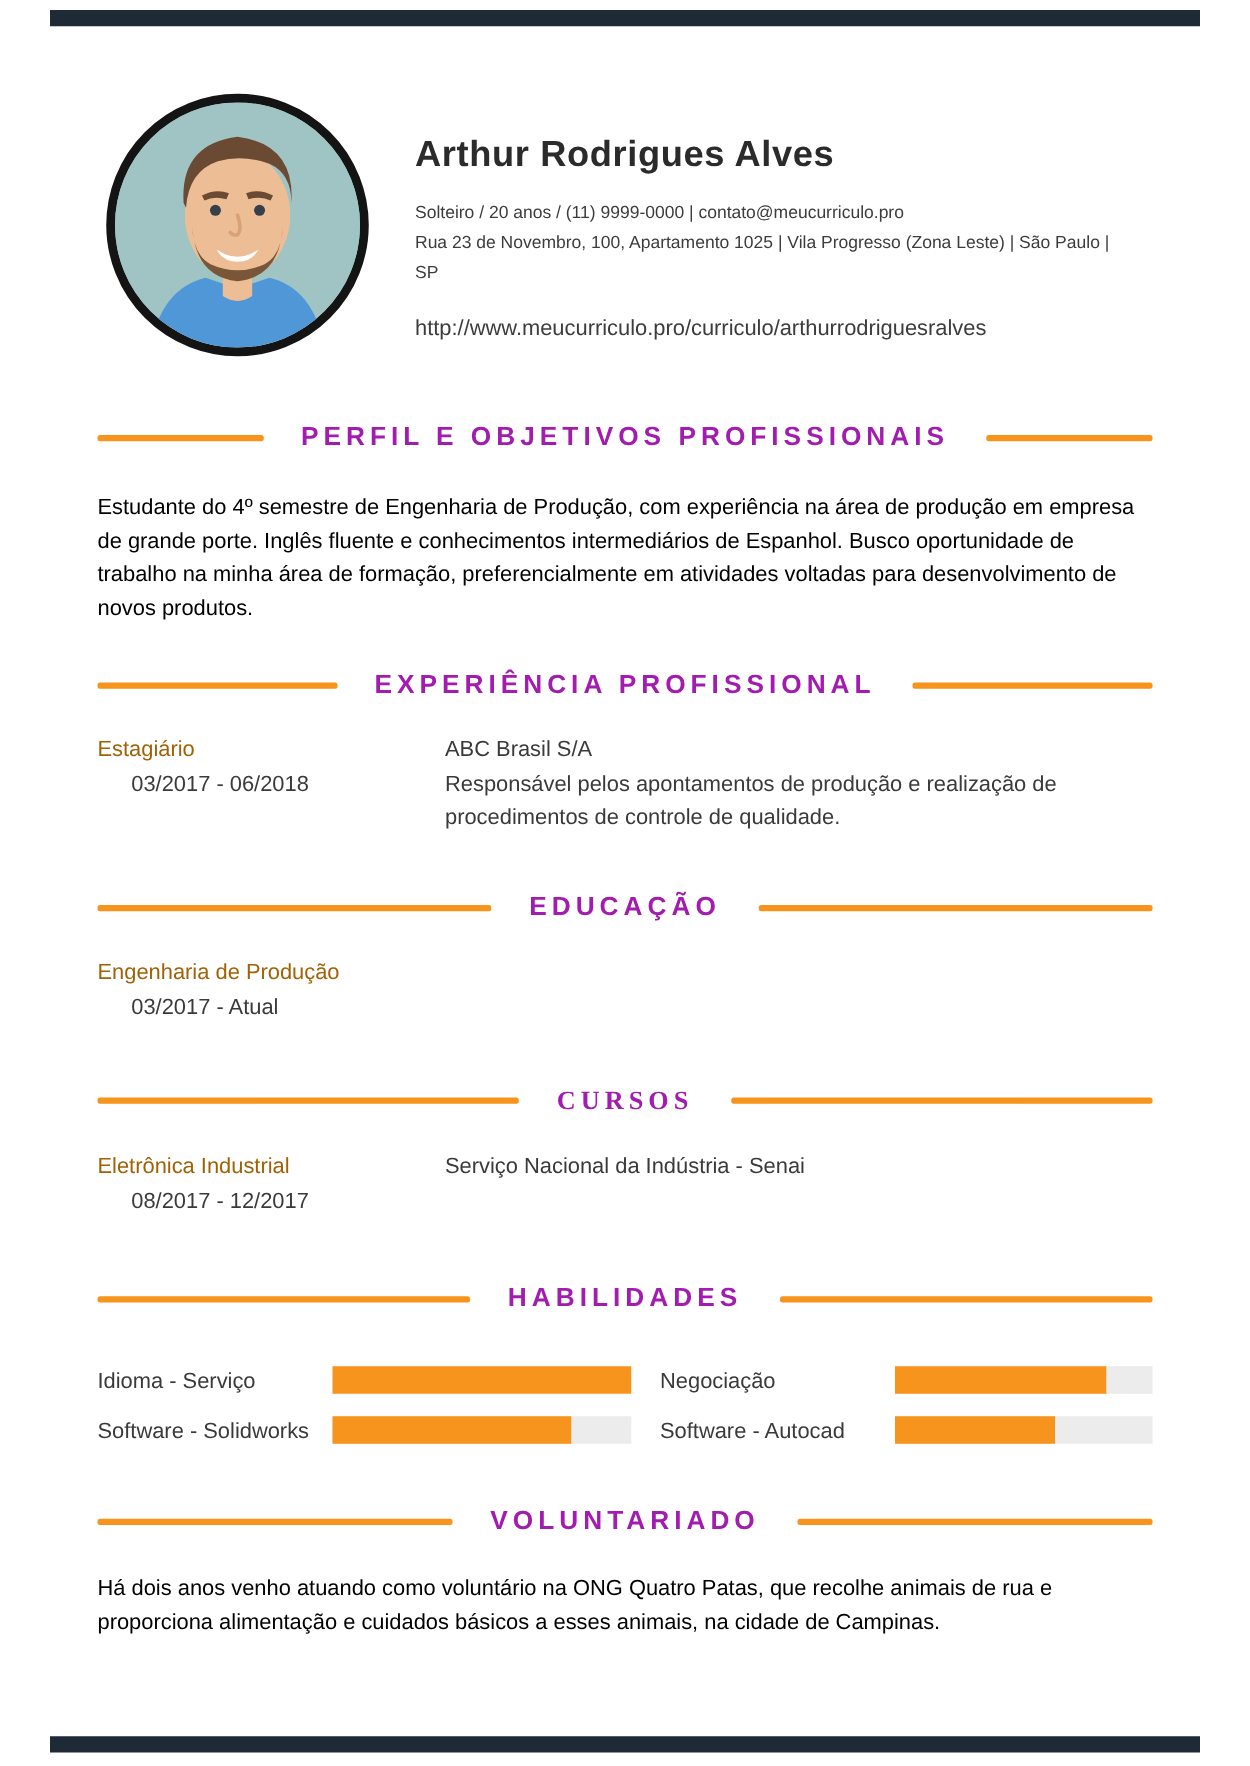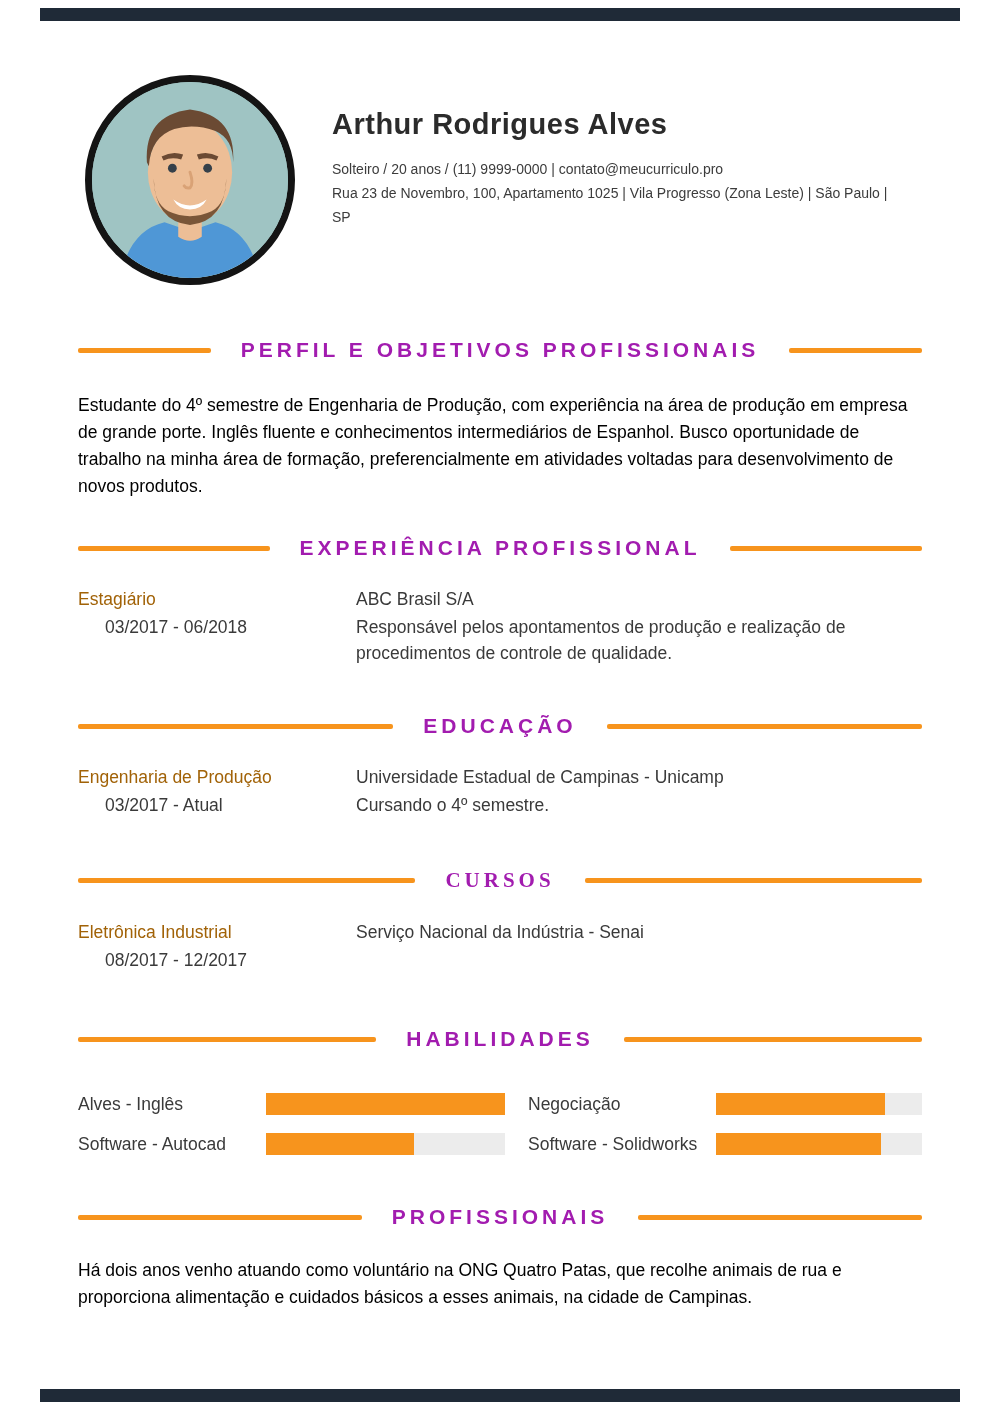--- a/index.html
+++ b/index.html
@@ -112,20 +112,21 @@
       <path d="M100,92 q4,12 0,16 q-4,1 -6,-2" fill="none" stroke="#d9a276" stroke-width="3" stroke-linecap="round"></path>
     </svg>
   </div>
 
   <div class="header-text">
     <h1 class="person-name">Arthur Rodrigues Alves</h1>
     <div class="contact">
       <p>Solteiro / 20 anos / (11) 9999-0000 | contato@meucurriculo.pro</p>
       <p>Rua 23 de Novembro, 100, Apartamento 1025 | Vila Progresso (Zona Leste) | São Paulo | SP</p>
     </div>
+    <a class="site-url" href="#">http://www.meucurriculo.pro/curriculo/arthurrodriguesralves</a>
   </div>
 
   <div class="content">
 
     <div class="section-header" style="margin-top:2px;">
       <div class="rule"></div>
       <div class="section-title">PERFIL E OBJETIVOS PROFISSIONAIS</div>
       <div class="rule"></div>
     </div>
     <p class="body-text">Estudante do 4º semestre de Engenharia de Produção, com experiência na área de produção em empresa de grande porte. Inglês fluente e conhecimentos intermediários de Espanhol. Busco oportunidade de trabalho na minha área de formação, preferencialmente em atividades voltadas para desenvolvimento de novos produtos.</p>
@@ -149,24 +150,20 @@
     <div class="section-header mt-edu">
       <div class="rule"></div>
       <div class="section-title">EDUCAÇÃO</div>
       <div class="rule"></div>
     </div>
     <div class="entry">
       <div class="entry-left">
         <div class="entry-role">Engenharia de Produção</div>
         <div class="entry-period">03/2017 - Atual</div>
       </div>
-      <div class="entry-right">
-        <div class="entry-org">Universidade Estadual de Campinas - Unicamp</div>
-        <div class="entry-desc">Cursando o 4º semestre.</div>
-      </div>
     </div>
 
     <div class="section-header mt-cur">
       <div class="rule"></div>
       <div class="section-title">CURSOS</div>
       <div class="rule"></div>
     </div>
     <div class="entry">
       <div class="entry-left">
         <div class="entry-role">Eletrônica Industrial</div>
@@ -177,48 +174,48 @@
       </div>
     </div>
 
     <div class="section-header mt-skl">
       <div class="rule"></div>
       <div class="section-title">HABILIDADES</div>
       <div class="rule"></div>
     </div>
     <div class="skills-grid">
       <div class="skill">
-        <div class="skill-label">Alves - Inglês</div>
+        <div class="skill-label">Idioma - Serviço</div>
         <div class="skill-bar">
           <div class="skill-fill" style="width: 100%;"></div>
         </div>
       </div>
       <div class="skill">
         <div class="skill-label">Negociação</div>
         <div class="skill-bar">
           <div class="skill-fill" style="width: 82%;"></div>
         </div>
       </div>
       <div class="skill">
+        <div class="skill-label">Software - Solidworks</div>
+        <div class="skill-bar">
+          <div class="skill-fill" style="width: 80%;"></div>
+        </div>
+      </div>
+      <div class="skill">
         <div class="skill-label">Software - Autocad</div>
         <div class="skill-bar">
           <div class="skill-fill" style="width: 62%;"></div>
         </div>
       </div>
-      <div class="skill">
-        <div class="skill-label">Software - Solidworks</div>
-        <div class="skill-bar">
-          <div class="skill-fill" style="width: 80%;"></div>
-        </div>
-      </div>
     </div>
 
     <div class="section-header mt-vol">
       <div class="rule"></div>
-      <div class="section-title">PROFISSIONAIS</div>
+      <div class="section-title">VOLUNTARIADO</div>
       <div class="rule"></div>
     </div>
     <p class="body-text" style="margin-top:28px;">Há dois anos venho atuando como voluntário na ONG Quatro Patas, que recolhe animais de rua e proporciona alimentação e cuidados básicos a esses animais, na cidade de Campinas.</p>
 
   </div>
 
   <div class="edge-bar bottom"></div>
 
 </div>
 

